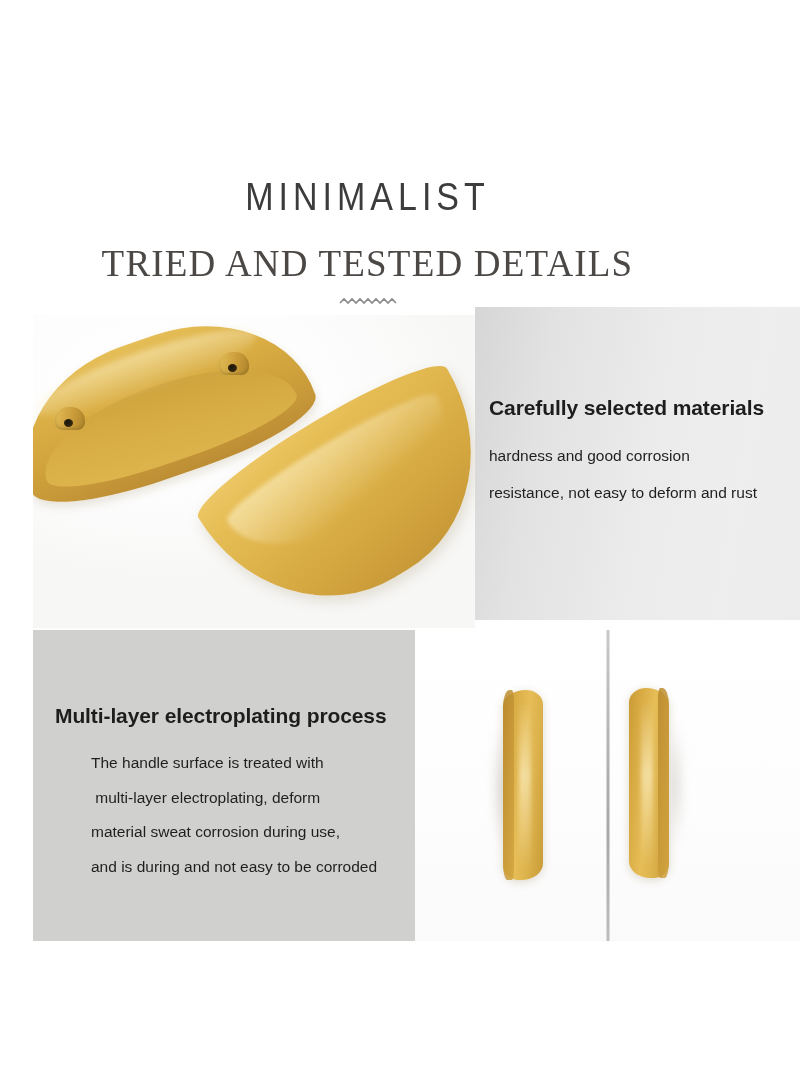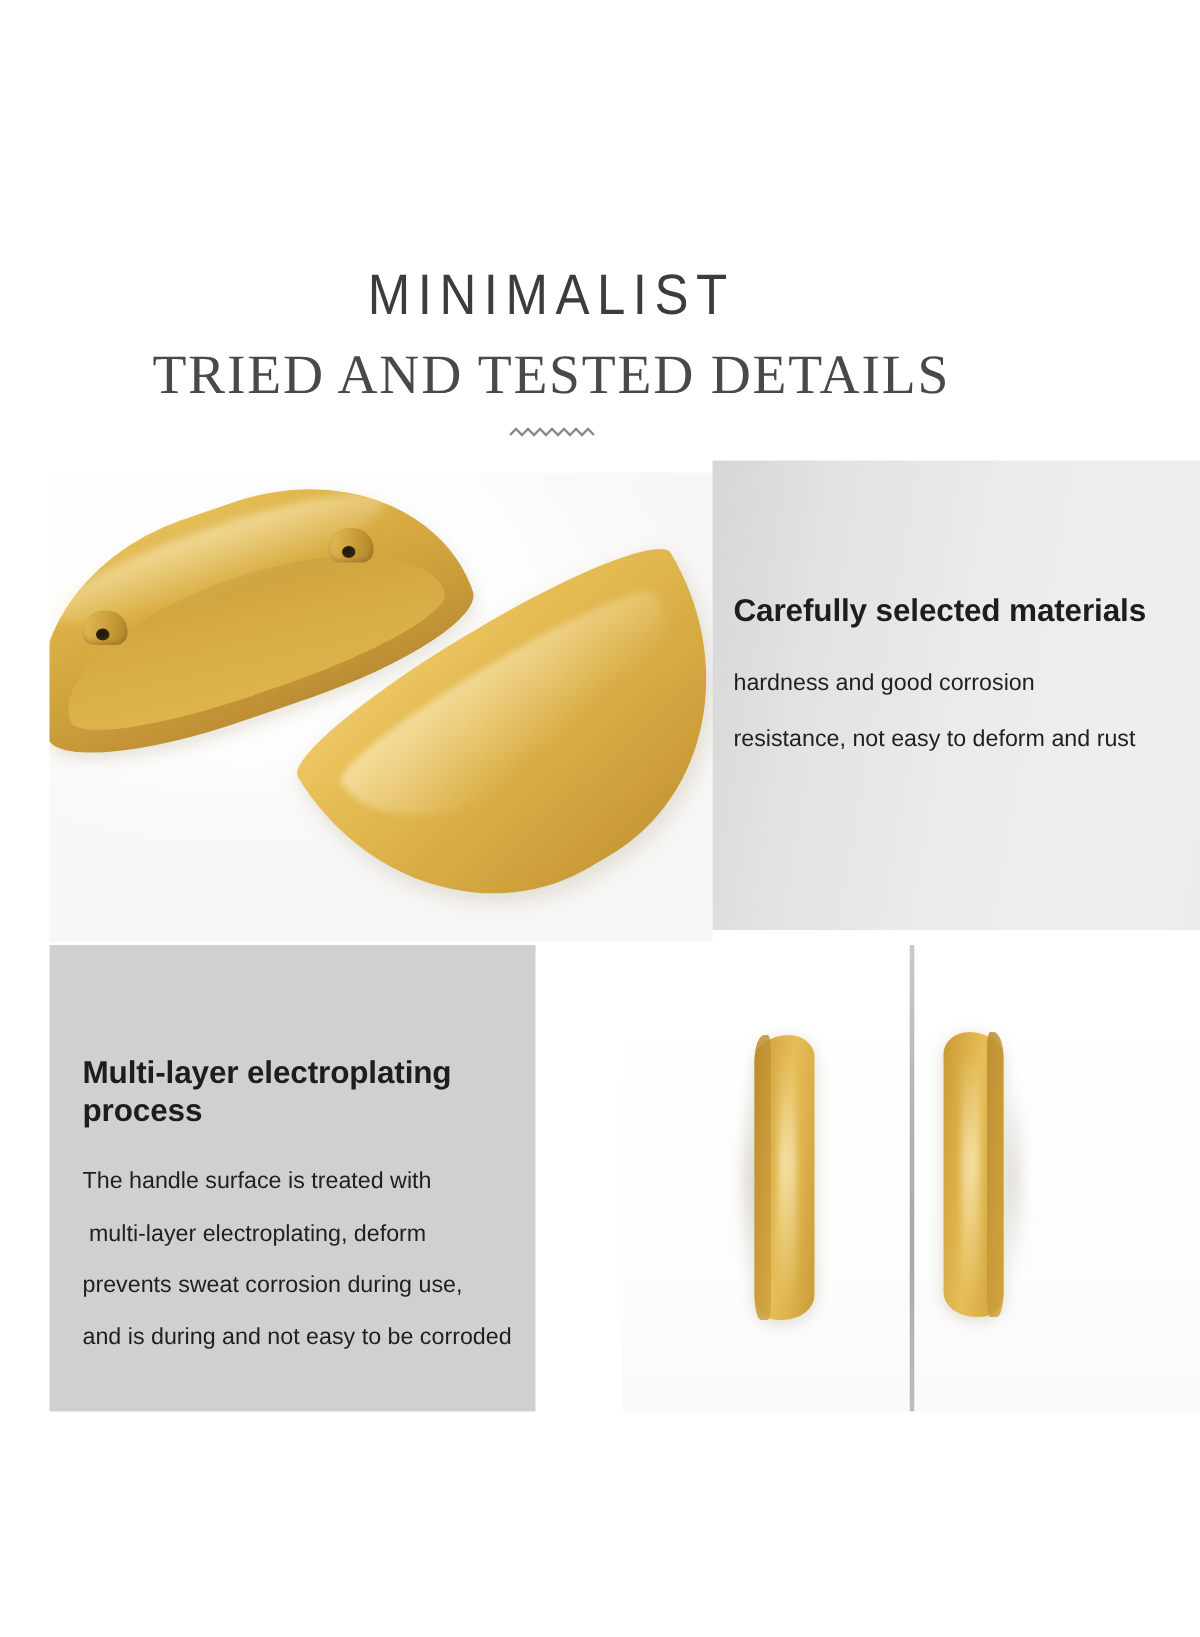--- a/index.html
+++ b/index.html
@@ -26,21 +26,21 @@
     display:block;
   }
 
   .title-serif {
     font-family:"Liberation Serif", serif;
     font-size:37px;
     font-weight:400;
     letter-spacing:1.2px;
     color:#4b4846;
     line-height:1;
-    margin-top:20px;
+    margin-top:33px;
     display:block;
   }
 
   .ornament {
     margin:14px auto 0;
     width:60px; height:12px;
     display:block;
   }
 
   
@@ -130,25 +130,25 @@
   }
   .panel-body { margin-top:28px; }
   .panel-body .bline {
     font-size:15.5px; color:#1f1f1f; line-height:1; margin-bottom:21px;
     white-space:pre;
   }
 
   
   .row2-panel {
     position:absolute; left:33px; top:630px;
-    width:324px; height:311px;
+    width:382px; height:311px;
     background:#d0d0ce;
     padding:73px 10px 0 22px;
   }
-  .row2-panel .panel-body { margin-top:27px; }
+  .row2-panel .panel-body { margin-top:27px;margin-left:36px; }
   .row2-panel .panel-body .bline { margin-bottom:19px; }
 
   
   .row2-photo {
     position:absolute; left:415px; top:630px;
     width:385px; height:311px;
     background:linear-gradient(180deg,#ffffff 0%,#fdfdfd 60%,#fafafa 100%);
     overflow:hidden;
   }
   .door-seam {
@@ -227,21 +227,21 @@
       <div class="bline">hardness and good corrosion</div>
       <div class="bline">resistance, not easy to deform and rust</div>
     </div>
   </div>
 
   <div class="row2-panel">
     <div class="panel-heading">Multi-layer electroplating process</div>
     <div class="panel-body">
       <div class="bline">The handle surface is treated with</div>
       <div class="bline"> multi-layer electroplating, deform</div>
-      <div class="bline">prevents sweat corrosion during use,</div>
+      <div class="bline">material sweat corrosion during use,</div>
       <div class="bline">and is during and not easy to be corroded</div>
     </div>
   </div>
 
   <div class="row2-photo">
     <div class="door-seam"></div>
 
     <div class="vshadow vshadow-left"></div>
     <div class="vhandle vhandle-left">
       <div class="body"></div>

